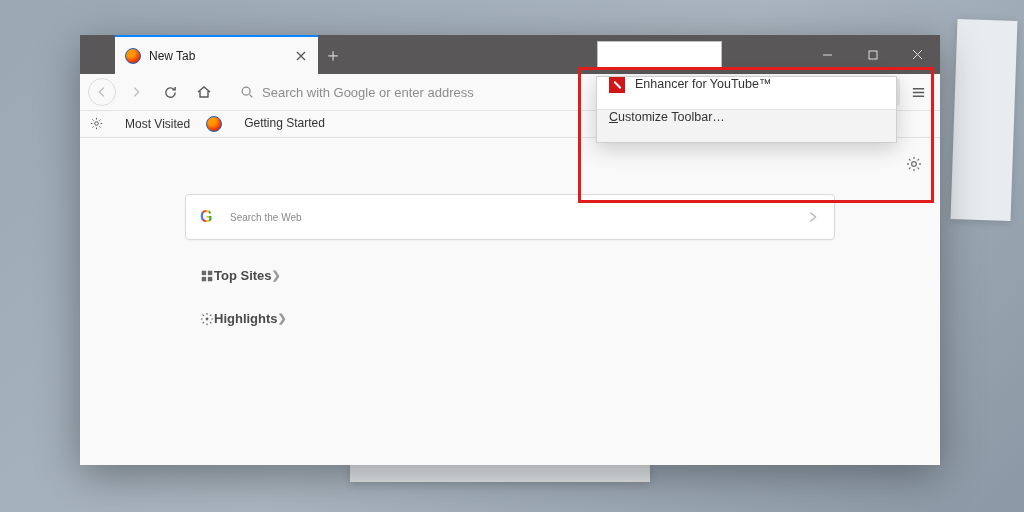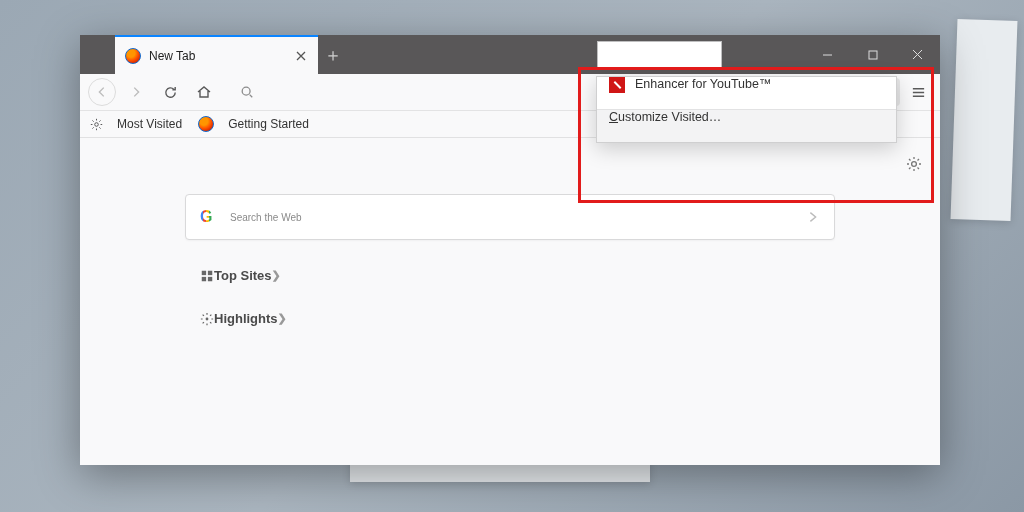--- a/index.html
+++ b/index.html
@@ -27,21 +27,21 @@
   .navbar{height:36px;background:#f9f9fa;border-bottom:1px solid #e3e3e4;display:flex;align-items:center;padding:0 8px;gap:6px}
   .iconbtn{width:28px;height:28px;display:flex;align-items:center;justify-content:center;border-radius:4px;color:#5a5a5a;cursor:pointer}
   .iconbtn.dis{color:#bcbcbc;border:1px solid #dcdcdc;border-radius:50%;width:26px;height:26px}
   .iconbtn.active{background:#e6e6e7}
   .urlbar{flex:1;margin:0 70px 0 10px;height:26px;display:flex;align-items:center;color:#8c8c8c;gap:8px;padding:0 6px}
   .urlbar svg{color:#8c8c8c}
   .right-icons{display:flex;align-items:center;gap:4px;margin-left:auto}
 
   
   .bmbar{height:26px;background:#f9f9fa;border-bottom:1px solid #e1e1e2;display:flex;align-items:center;padding:0 10px;gap:16px;font-size:12px;color:#333}
-  .bm{display:flex;align-items:center;gap:14px;cursor:pointer}
+  .bm{display:flex;gap:22px;cursor:pointer}
   .bm .gear{color:#555}
   .bm .ff{width:14px;height:14px;border-radius:50%;background:radial-gradient(circle at 35% 30%,#ff9500 0 30%,#ff4f00 55%,#d92e00 75%);border:1px solid #1566c7}
 
   
   .content{flex:1;background:#f9f9fa;position:relative;padding-top:20px}
   .newtab-gear{position:absolute;top:18px;right:18px;color:#777;cursor:pointer}
   .searchbox{width:620px;height:44px;margin:36px auto 0;background:#fff;border:1px solid #d9d9da;border-radius:4px;display:flex;align-items:center;padding:0 14px;gap:12px;color:#8a8a8a;font-size:10px;box-shadow:0 1px 2px rgba(0,0,0,.04)}
   .searchbox .arrow{margin-left:auto;color:#bbb}
   .g-logo{width:18px;height:18px;position:relative}
   .g-logo::before{content:"G";font-weight:700;font-size:16px;background:linear-gradient(90deg,#4285F4 0 25%,#EA4335 0 50%,#FBBC05 0 75%,#34A853 0);-webkit-background-clip:text;color:transparent}
@@ -120,20 +120,21 @@
       <svg width="16" height="16" viewBox="0 0 16 16">
           <path d="M2 8l6-5 6 5M4 7v6h8V7" fill="none" stroke="#5a5a5a" stroke-width="1.4"></path>
         </svg>
     </div>
 
     <div class="urlbar">
       <svg width="14" height="14" viewBox="0 0 16 16">
           <circle cx="7" cy="7" r="4.5" fill="none" stroke="#8c8c8c" stroke-width="1.5"></circle>
           <path d="M11 11l3 3" stroke="#8c8c8c" stroke-width="1.5"></path>
         </svg>
+      <span>Search with Google or enter address</span>
     </div>
 
     <div class="right-icons">
       <div class="iconbtn">
         <svg width="16" height="16" viewBox="0 0 16 16">
             <path d="M3 13V3m3 10V3m3 10V3m2 0l2 10" stroke="#5a5a5a" stroke-width="1.5" fill="none"></path>
           </svg>
       </div>
       <div class="iconbtn">
         <svg width="15" height="15" viewBox="0 0 16 16">
@@ -217,17 +218,17 @@
 </div>
 
 <div class="overflow">
   <div class="ov-pin"></div>
   <div class="ov-item enh">
     <span class="ic"></span>
     <span>Enhancer for YouTube™</span>
   </div>
   <div class="ov-sep"></div>
   <div class="ov-item cust">
-    <span><span class="u">C</span><span>ustomize Visited…</span></span>
+    <span><span class="u">C</span><span>ustomize Toolbar…</span></span>
   </div>
 </div>
 
 <div class="highlight"></div>
 
 </body></html>

